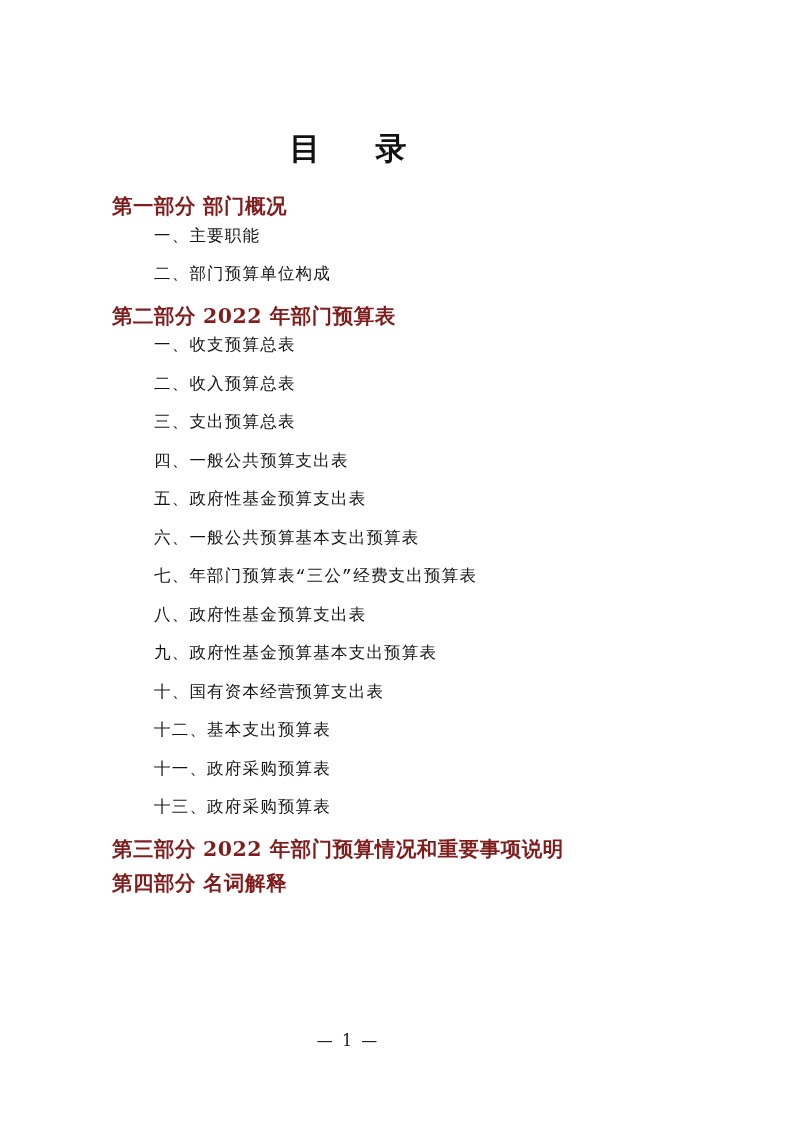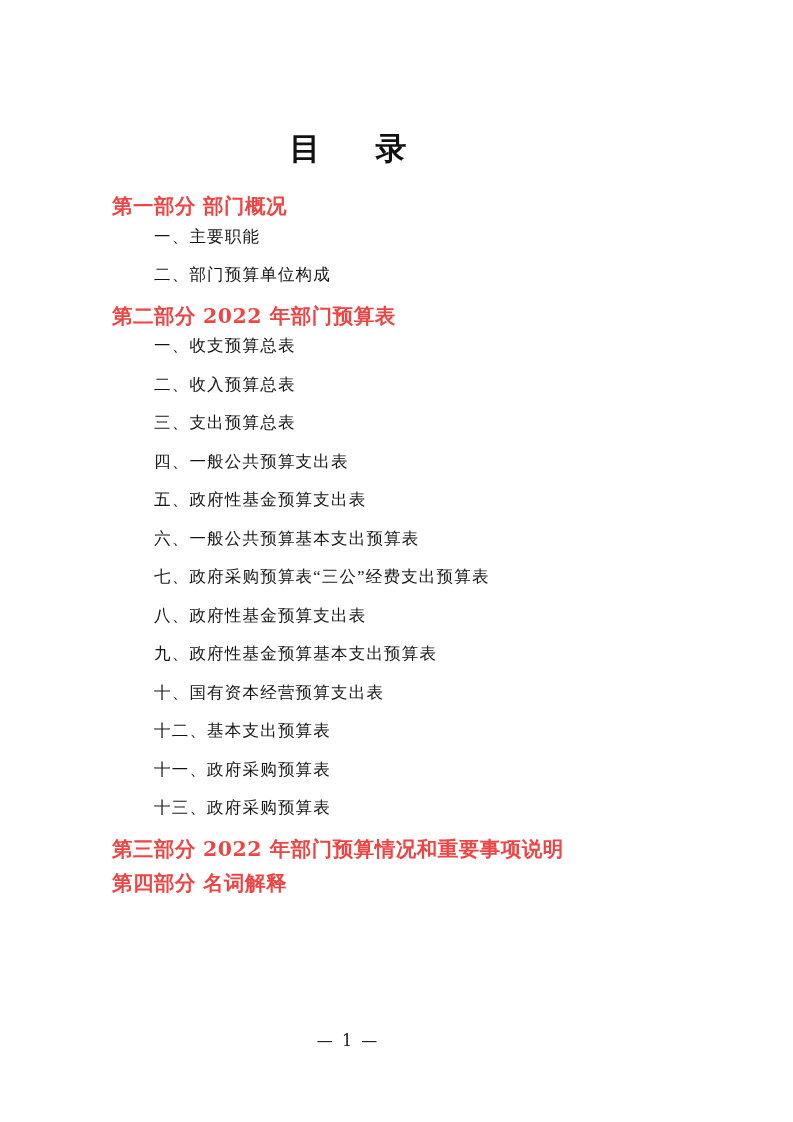--- a/index.html
+++ b/index.html
@@ -36,33 +36,33 @@
   .toc {
     margin-top: 26px;
     padding-left: 52px;
   }
   .toc-part {
     font-size: 20.5px;
     font-weight: bold;
     line-height: 1.0;
     margin: 14px 0 12px 0;
     letter-spacing: 0.5px;
-    color: #ef4444;
+    color: #7f1d1d;
   }
   .toc-part .num {
     margin-right: 7px;
   }
   .toc-sub {
     font-size: 16.5px;
     line-height: 1.0;
     margin: 0 0 22px 0;
     padding-left: 42px;
     letter-spacing: 1.2px;
     color: #141414;
-    font-family: Liberation Serif, serif;
+    font-family: Liberation Mono, monospace;
   }
   .toc-part.tight {
     margin-bottom: 14px;
   }
   .page-number {
     position: absolute;
     left: 0;
     right: 0;
     bottom: 72px;
     text-align: center;
@@ -88,21 +88,21 @@
 
     <p class="toc-part">
       <span class="num">第二部分</span><span>2022 年部门预算表</span>
     </p>
     <p class="toc-sub">一、收支预算总表</p>
     <p class="toc-sub">二、收入预算总表</p>
     <p class="toc-sub">三、支出预算总表</p>
     <p class="toc-sub">四、一般公共预算支出表</p>
     <p class="toc-sub">五、政府性基金预算支出表</p>
     <p class="toc-sub">六、一般公共预算基本支出预算表</p>
-    <p class="toc-sub">七、政府采购预算表“三公”经费支出预算表</p>
+    <p class="toc-sub">七、年部门预算表“三公”经费支出预算表</p>
     <p class="toc-sub">八、政府性基金预算支出表</p>
     <p class="toc-sub">九、政府性基金预算基本支出预算表</p>
     <p class="toc-sub">十、国有资本经营预算支出表</p>
     <p class="toc-sub">十二、基本支出预算表</p>
     <p class="toc-sub">十一、政府采购预算表</p>
     <p class="toc-sub">十三、政府采购预算表</p>
 
     <p class="toc-part tight">
       <span class="num">第三部分</span><span>2022 年部门预算情况和重要事项说明</span>
     </p>

